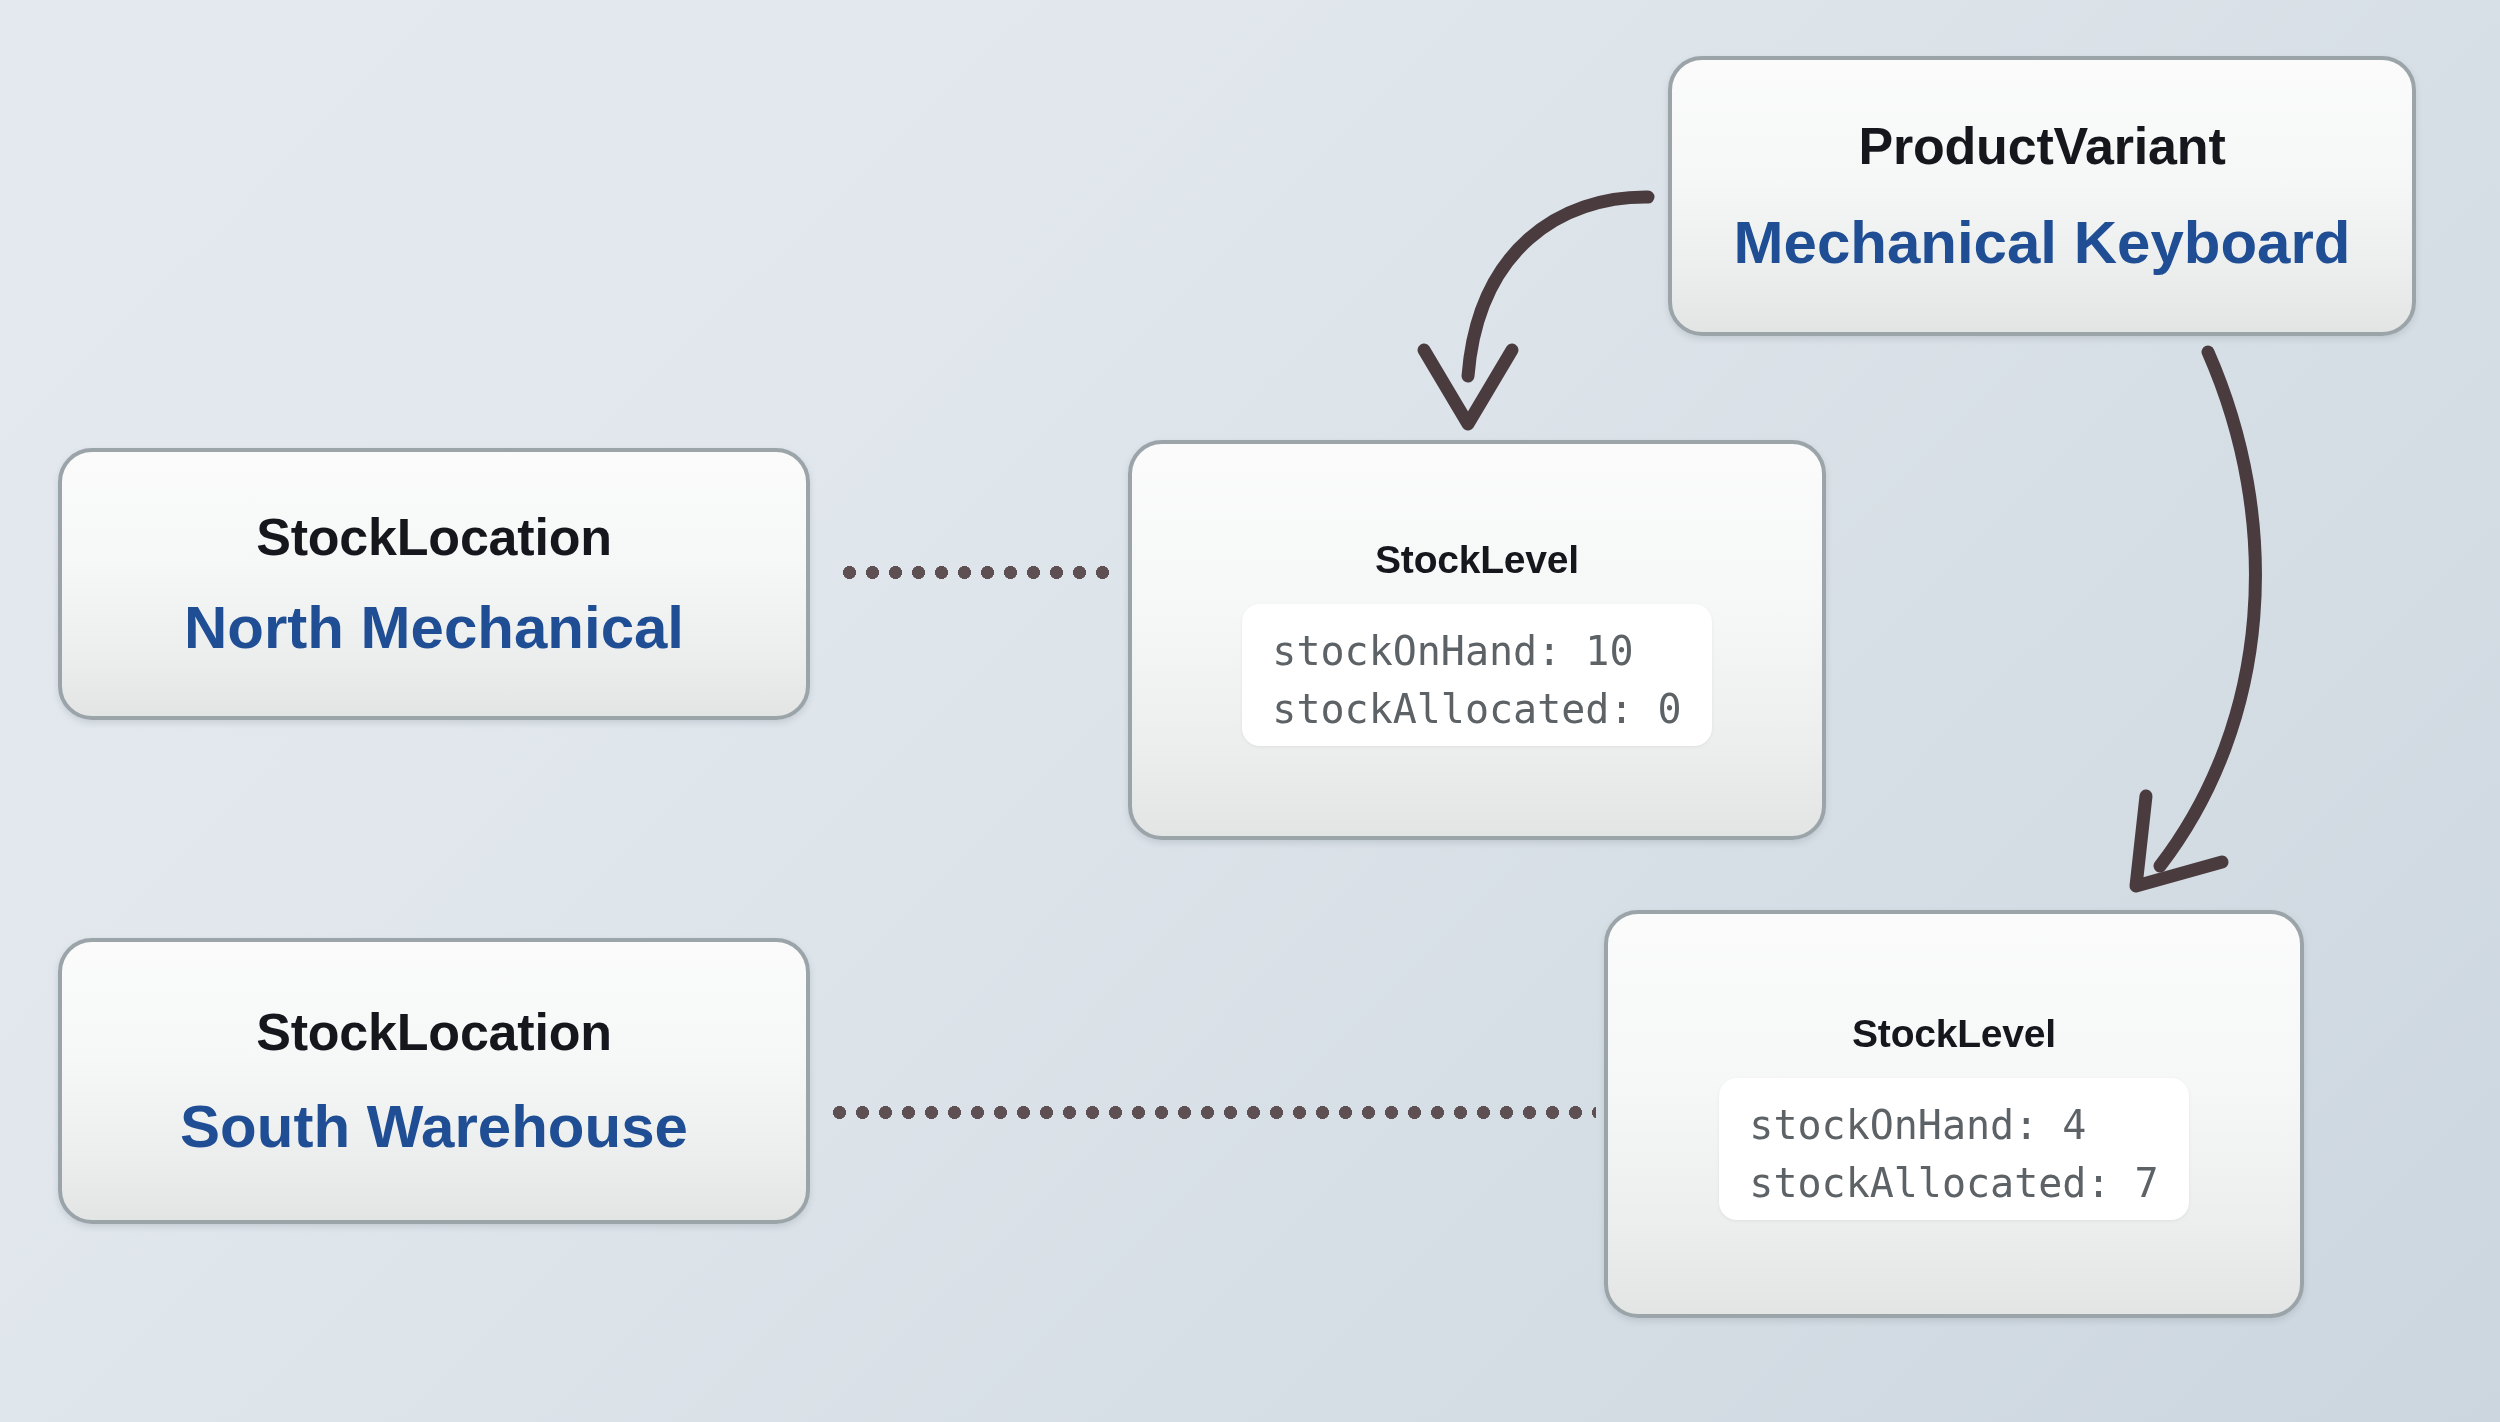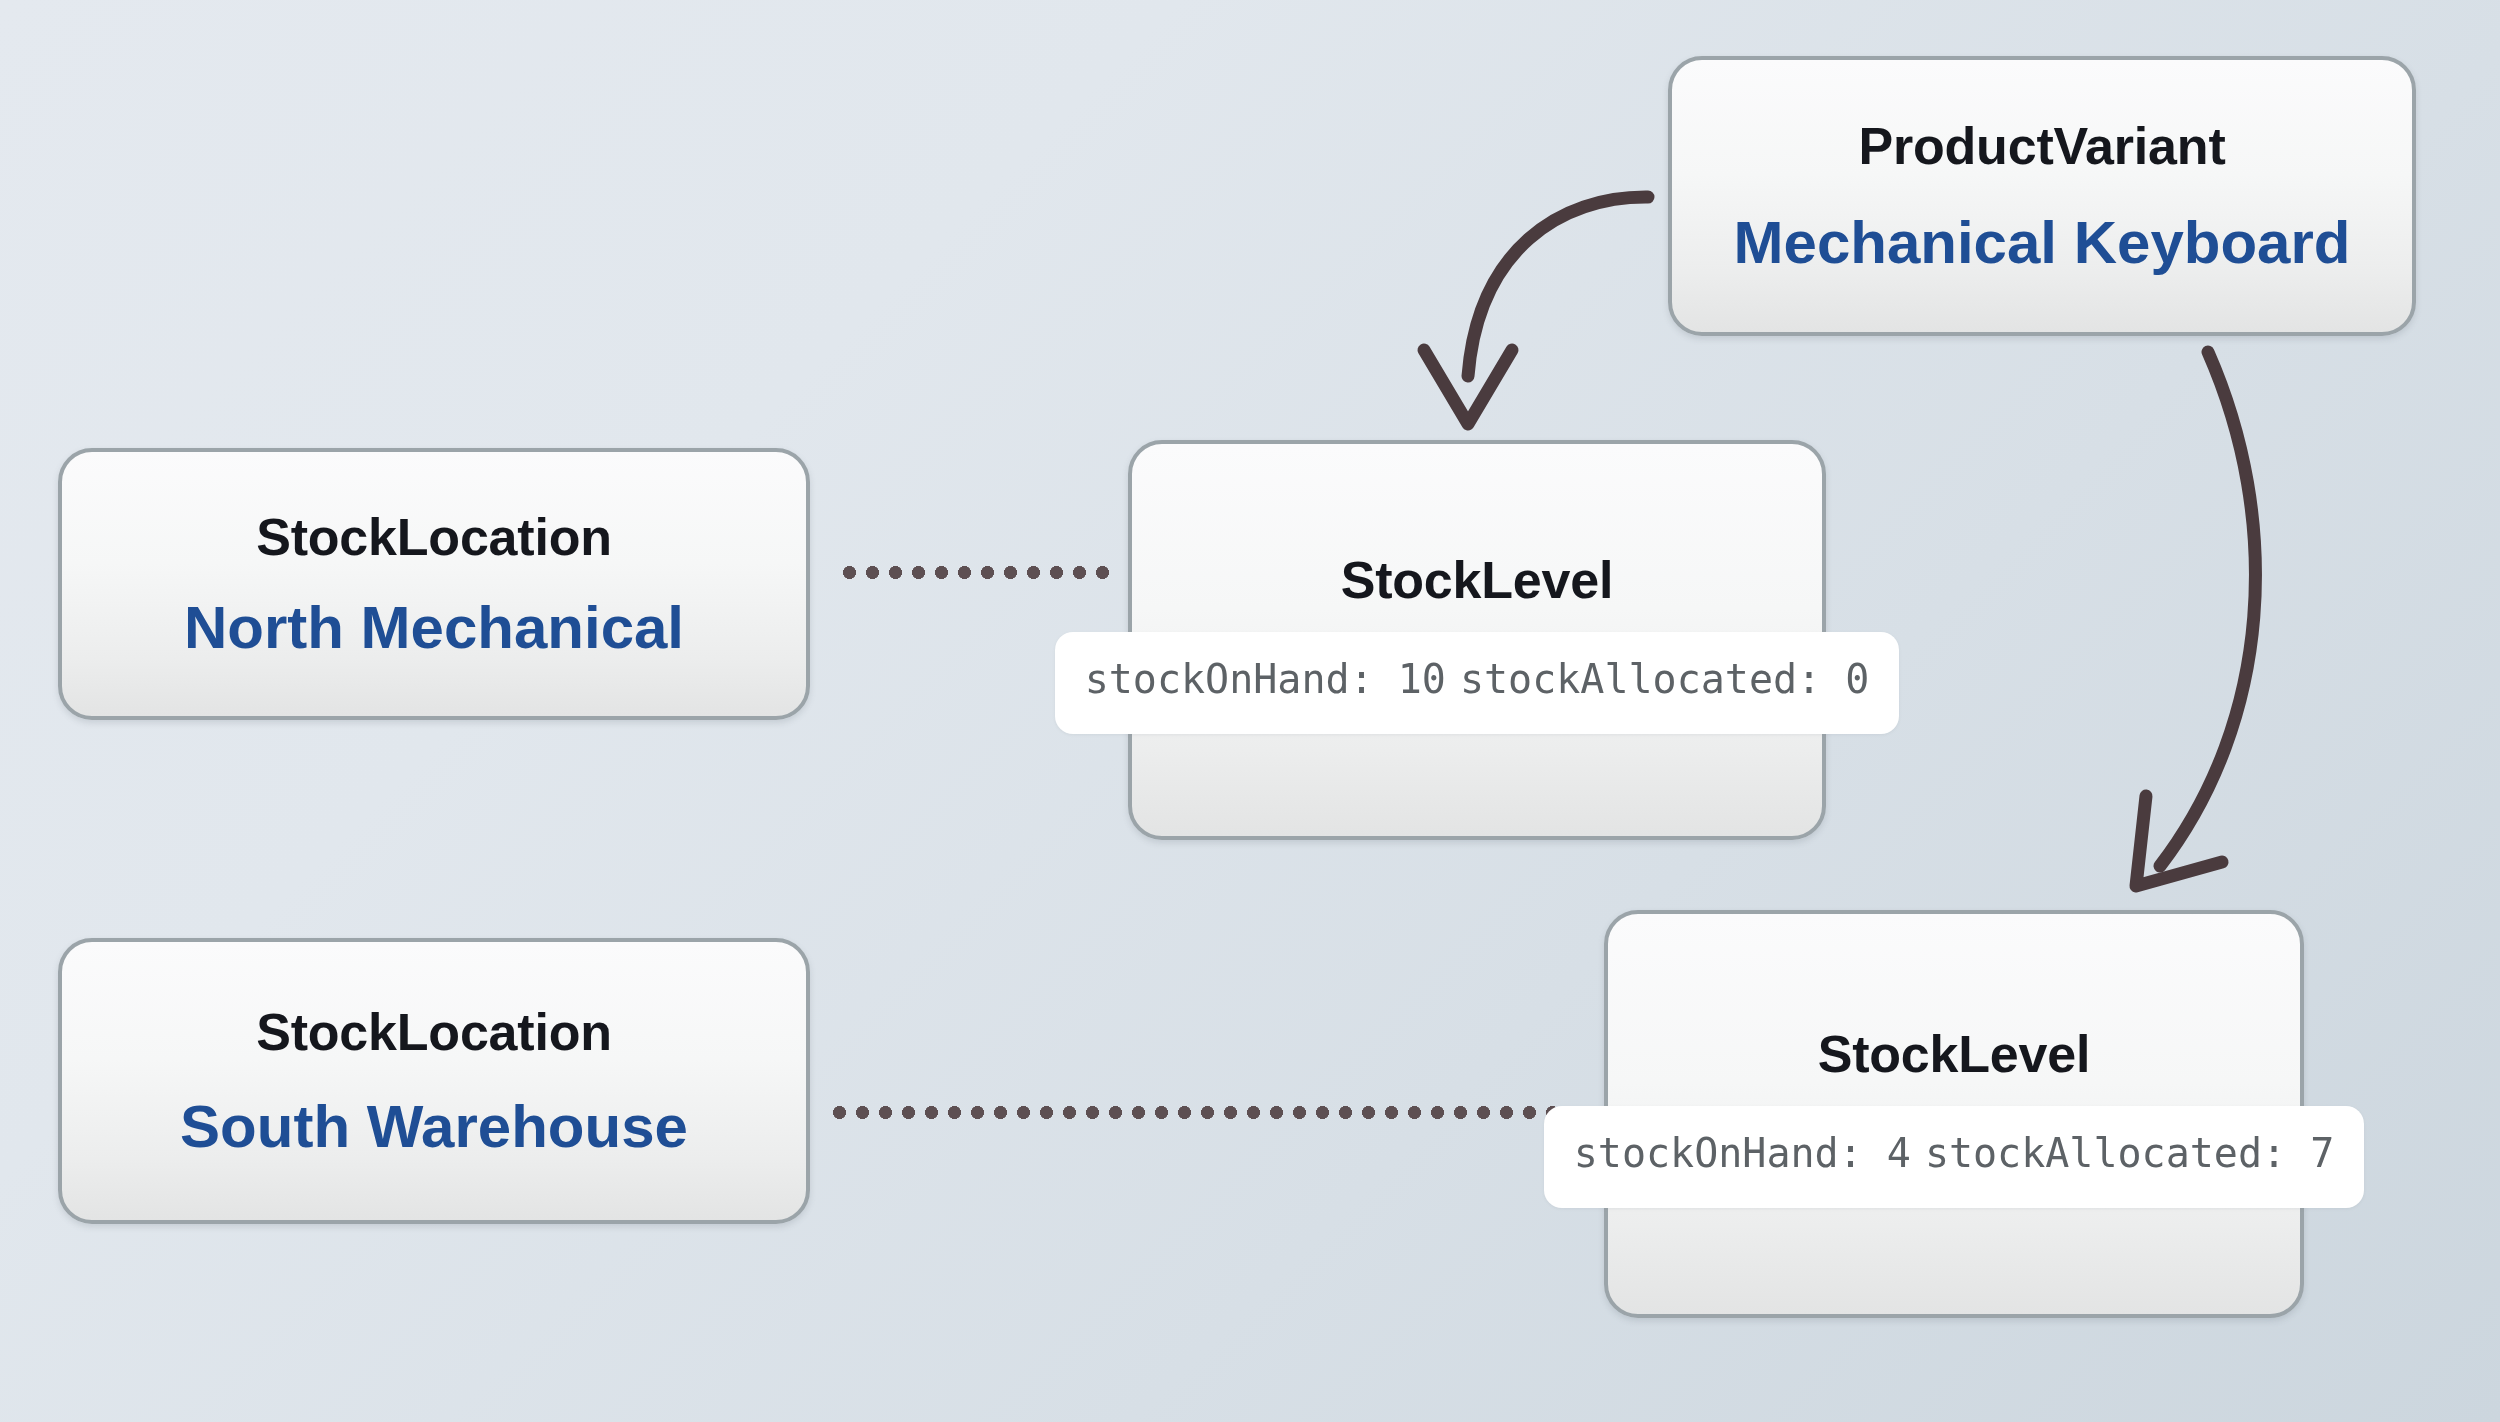--- a/index.html
+++ b/index.html
@@ -42,30 +42,30 @@
     text-align: center;
     white-space: nowrap;
   }
 
   
   .entity .node-title { font-size: 52px; }
   .entity .node-sub   { font-size: 60px; }
 
   
   .level .node-title {
-    font-size: 52px;
+    font-size: 39px;
     margin-top: 4px;
   }
   .props {
     background: #ffffff;
     border-radius: 18px;
     box-shadow: 0 1px 3px rgba(120,130,140,0.12);
-    padding: 26px 30px 33px 30px;
+    padding: 26px 30px 15px 30px;
     display: flex;
-    flex-direction: row;
+    flex-direction: column;
     gap: 14px;
   }
   .prop-line {
     font-family: "DejaVu Sans Mono", "Liberation Mono", monospace;
     font-size: 40px;
     color: #5d6266;
     white-space: pre;
     line-height: 1.08;
   }
 

